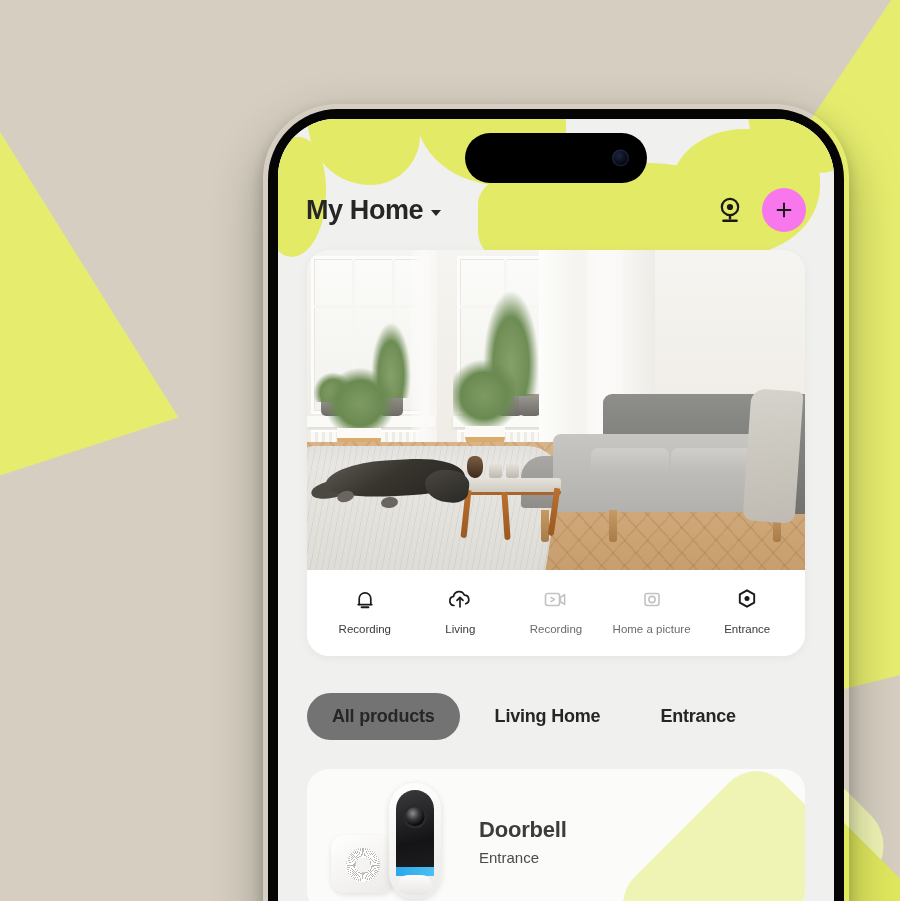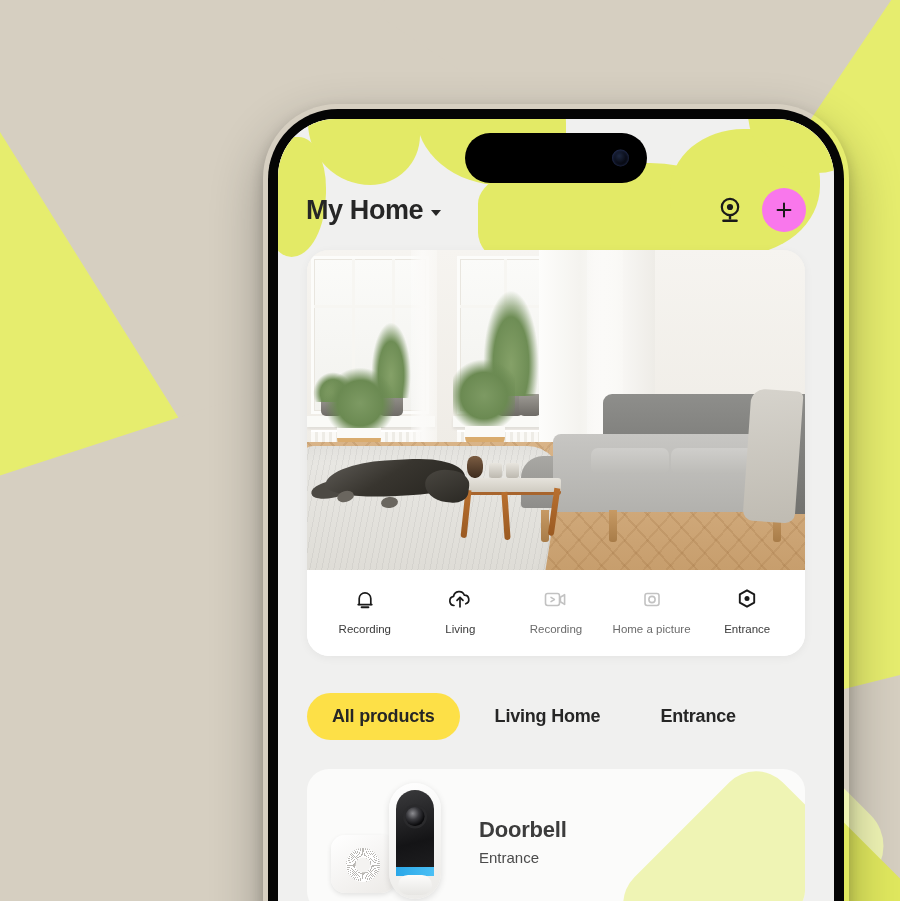--- a/index.html
+++ b/index.html
@@ -350,21 +350,21 @@
   }
   .chip {
     padding: 13px 25px;
     border-radius: 30px;
     font-size: 18px; font-weight: bold;
     color: #262626; letter-spacing: -.2px;
     cursor: pointer; white-space: nowrap;
     border: none; background: transparent;
     font-family: "Liberation Sans", sans-serif;
   }
-  .chip.active { background: #fde047; }
+  .chip.active { background: #737373; }
 
   
   .prod-card {
     position: absolute; left: 29px; right: 29px; top: 650px;
     height: 144px;
     background: #FBFBFA;
     border-radius: 22px;
     display: flex; align-items: center;
     padding: 0 22px;
     z-index: 25;

